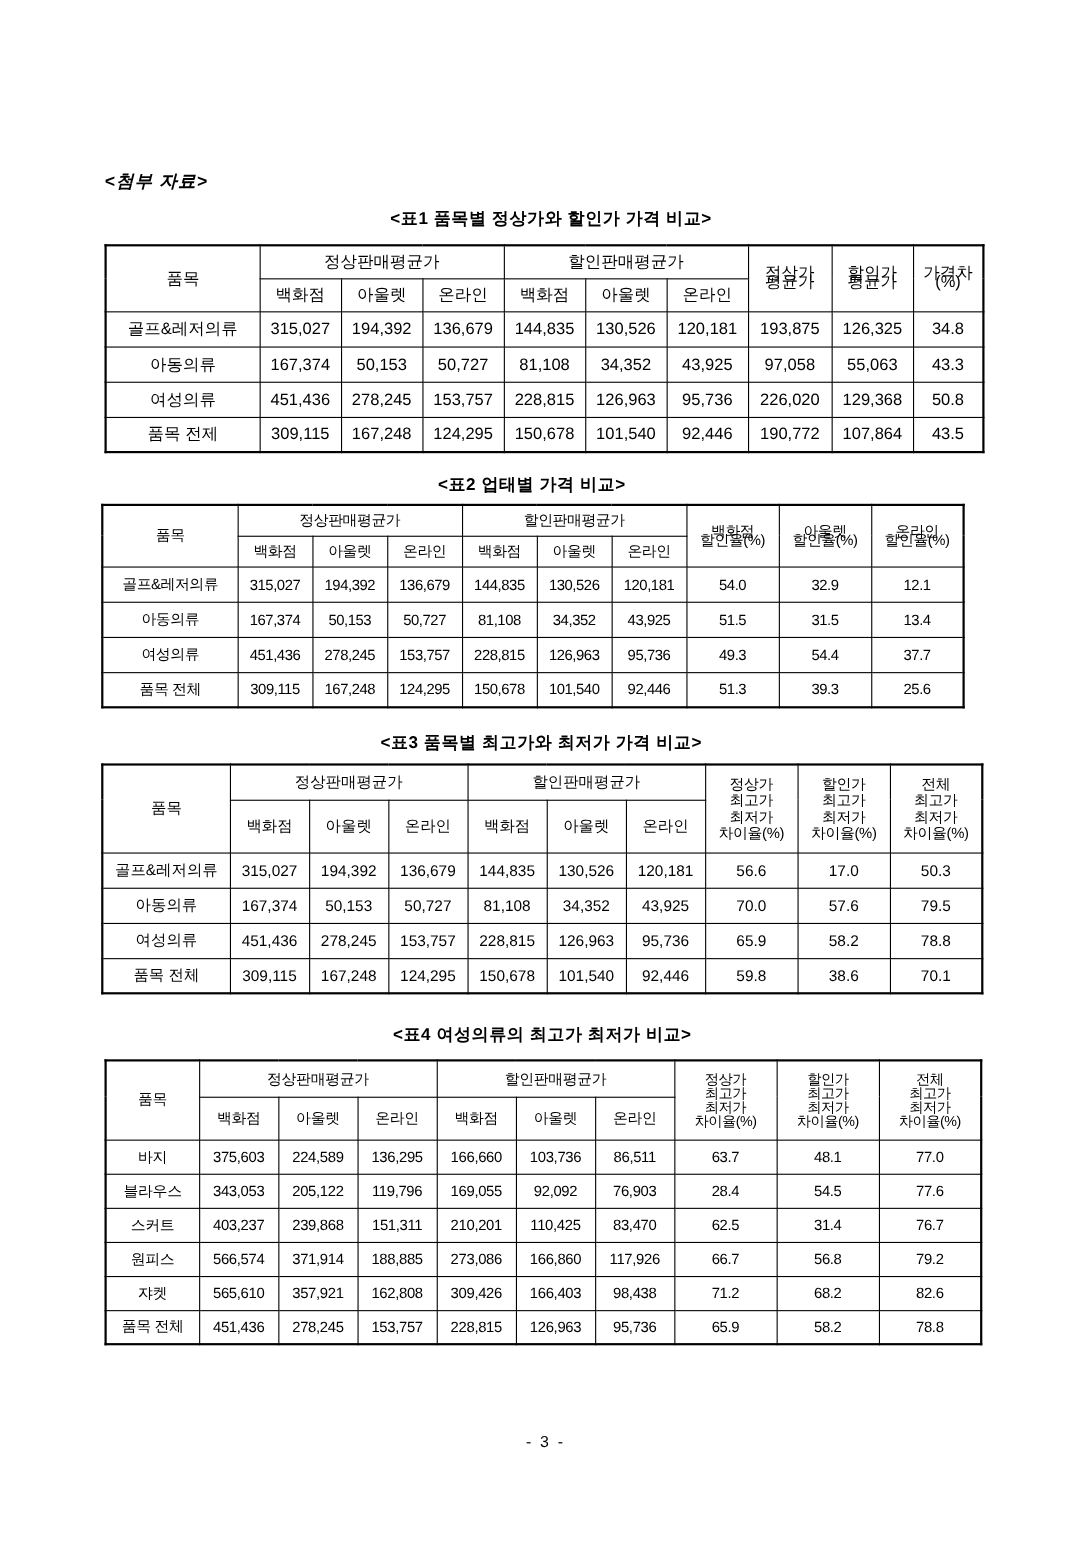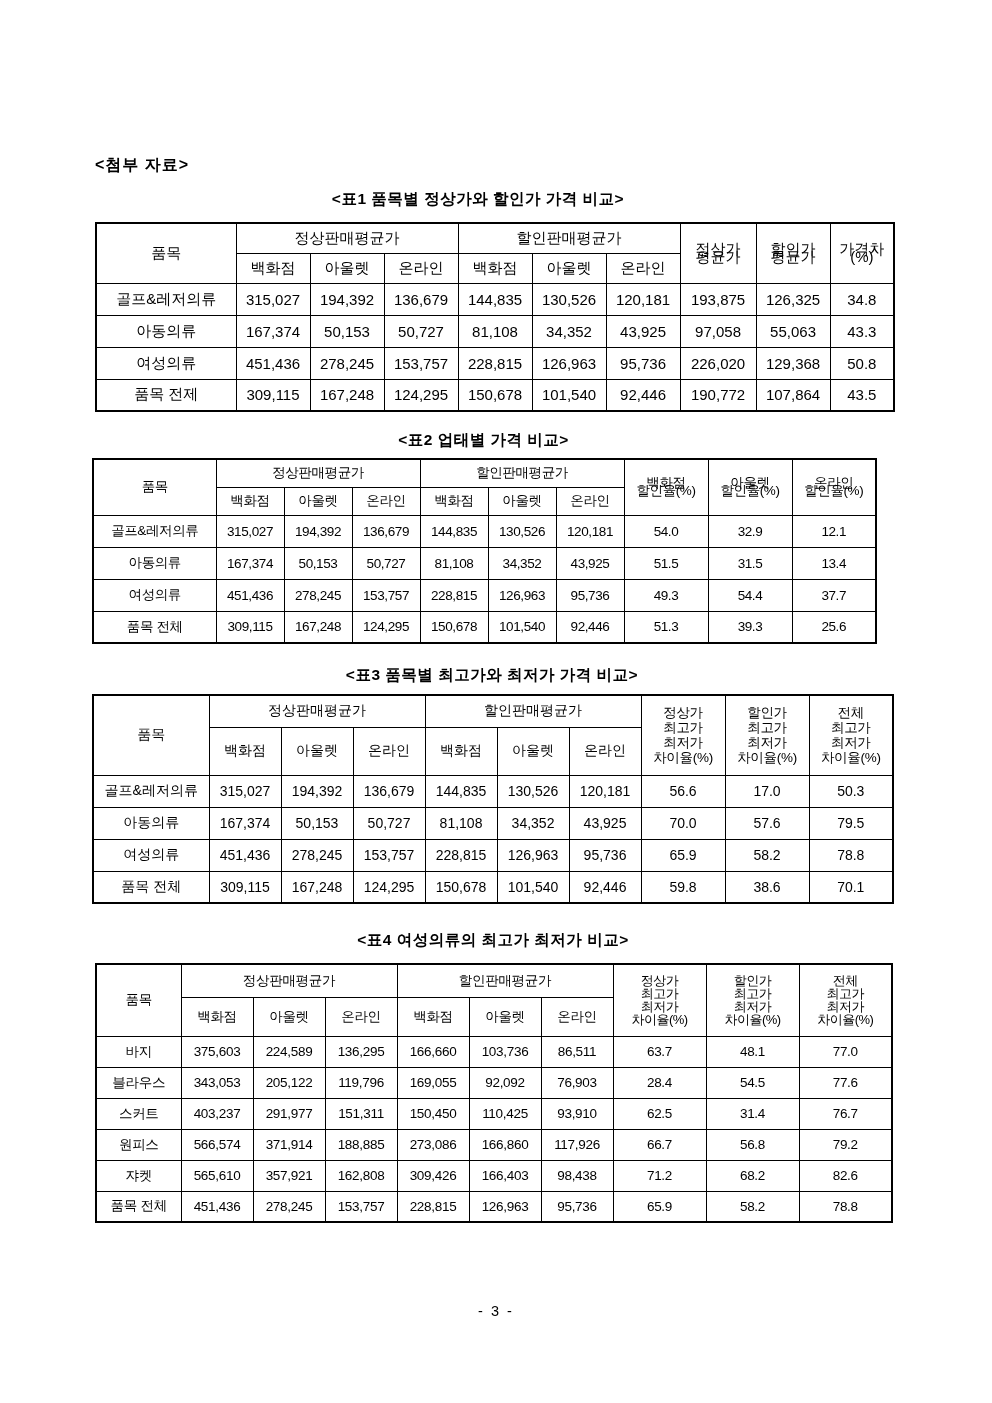--- a/index.html
+++ b/index.html
@@ -34,23 +34,23 @@
   
   .ov { white-space:pre-line; line-height:0.58; }
   
   .l4 { white-space:pre-line; line-height:1.12; font-size:13.5px; letter-spacing:-0.3px; }
   .l4t { white-space:pre-line; line-height:1.0; font-size:13px; letter-spacing:-0.5px; }
   .footer { font-size:14.5px; text-align:center; letter-spacing:2px; }
 </style>
 </head>
 <body>
 
-<div class="abs doc-label" style="left:95px; top:155px;">&lt;첨부 자료&gt;</div>
-
-<div class="abs tbl-title" style="left:79px; top:189px; width:798px;">&lt;표1 품목별 정상가와 할인가 가격 비교&gt;</div>
+<div class="abs doc-label" style="left:95px; top:155px;font-style:italic;">&lt;첨부 자료&gt;</div>
+
+<div class="abs tbl-title" style="left:102px; top:189px; width:798px;">&lt;표1 품목별 정상가와 할인가 가격 비교&gt;</div>
 
 <table class="abs t1" style="left:95px; top:222px; width:798px;">
   <colgroup>
     <col style="width:140px">
       <col style="width:74px">
       <col style="width:74px">
       <col style="width:74px">
     <col style="width:74px">
       <col style="width:74px">
       <col style="width:74px">
@@ -391,25 +391,25 @@
         <td>92,092</td>
         <td>76,903</td>
         <td>28.4</td>
         <td>54.5</td>
         <td>77.6</td>
       </tr>
 
       <tr>
         <td>스커트</td>
         <td>403,237</td>
-        <td>291,977</td>
+        <td>239,868</td>
         <td>151,311</td>
-        <td>150,450</td>
+        <td>210,201</td>
         <td>110,425</td>
-        <td>93,910</td>
+        <td>83,470</td>
         <td>62.5</td>
         <td>31.4</td>
         <td>76.7</td>
       </tr>
 
       <tr>
         <td>원피스</td>
         <td>566,574</td>
         <td>371,914</td>
         <td>188,885</td>

